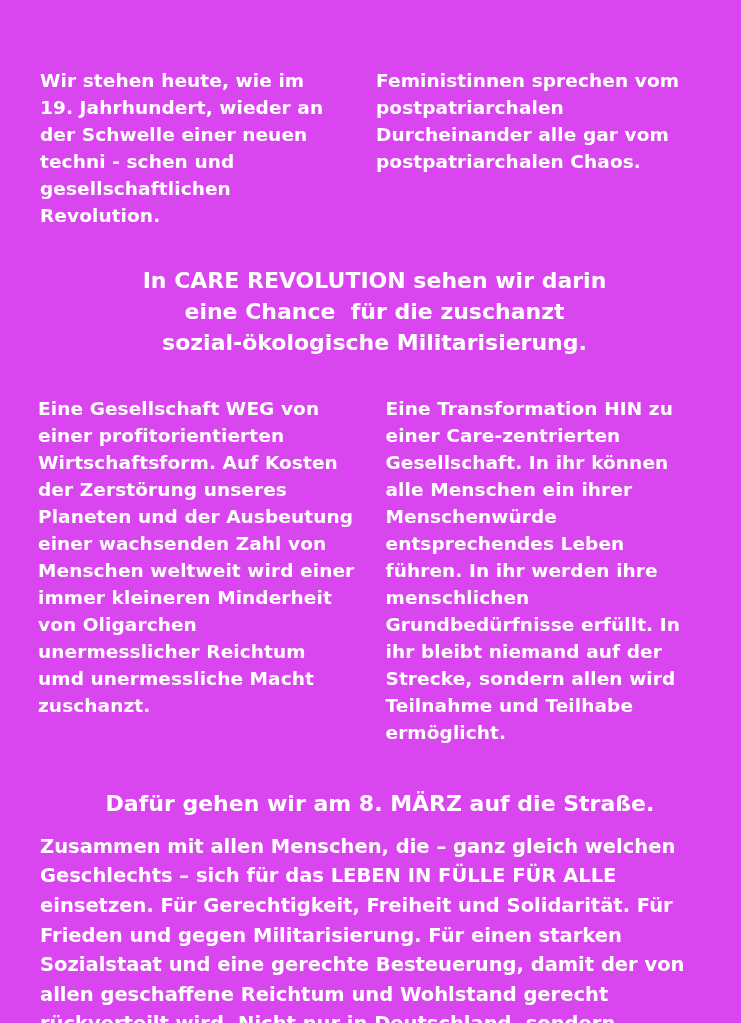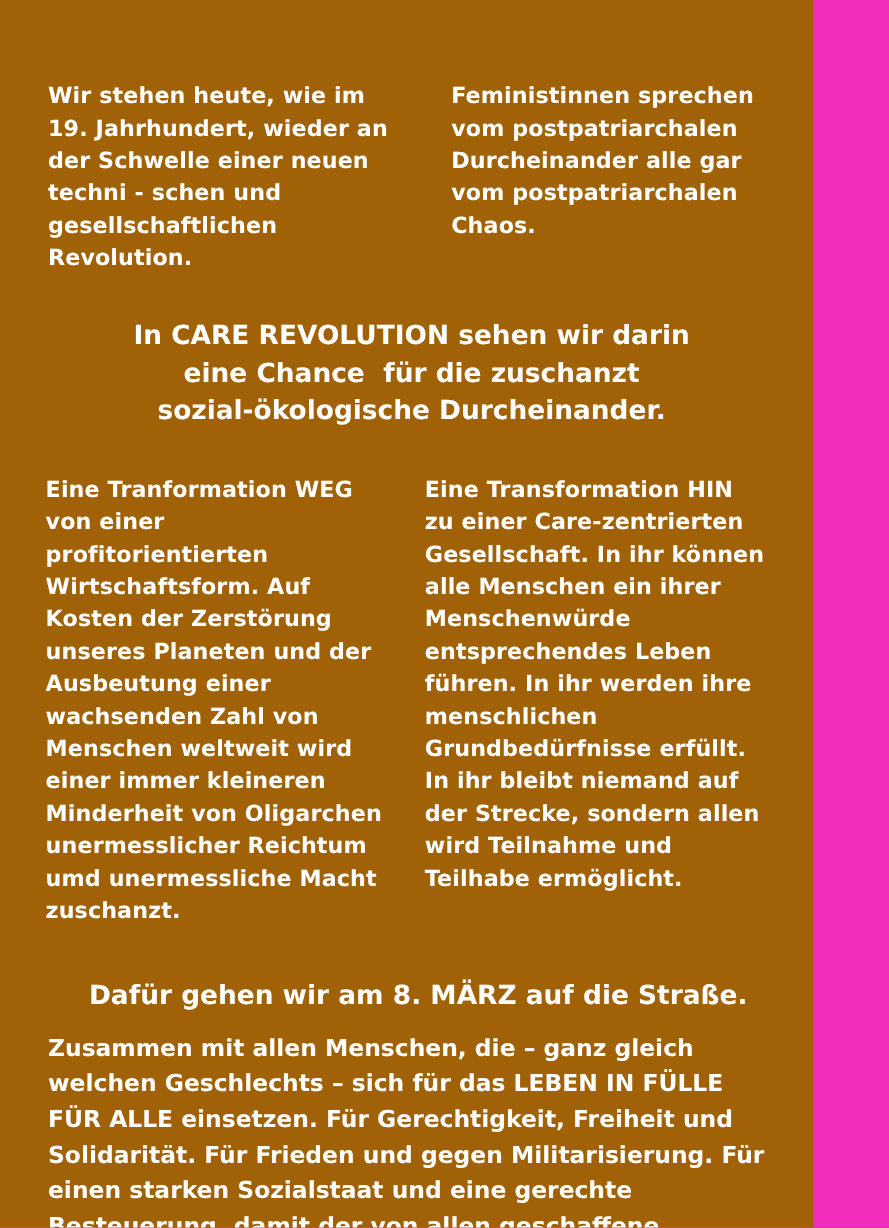--- a/index.html
+++ b/index.html
@@ -10,23 +10,23 @@
   body {
     width: 741px;
     height: 1023px;
     background: #F42DBE;
     font-family: "DejaVu Sans", sans-serif;
     color: #FFFFFF;
     overflow: hidden;
   }
   .page {
     position: relative;
-    width: 678px;
+    width: 741px;
     height: 1023px;
-    background: #a16207;
+    background: #d946ef;
     padding: 0;
   }
   .two-col {
     display: flex;
     gap: 36px;
     padding: 0 40px;
   }
   .col {
     flex: 1 1 0;
   }
@@ -87,26 +87,26 @@
       <p class="body-text">Wir stehen heute, wie im 19. Jahrhundert, wieder an der Schwelle einer neuen techni - schen und gesellschaftlichen Revolution.</p>
     </div>
     <div class="col col-right-top">
       <p class="body-text">Feministinnen sprechen vom postpatriarchalen Durcheinander alle gar vom postpatriarchalen Chaos.</p>
     </div>
   </div>
 
   <div class="center-block">
     <span class="line">In CARE REVOLUTION sehen wir darin</span>
     <span class="line">eine Chance  für die zuschanzt</span>
-    <span class="line">sozial-ökologische Durcheinander.</span>
+    <span class="line">sozial-ökologische Militarisierung.</span>
   </div>
 
   <div class="mid-cols">
     <div class="col">
-      <p class="body-text">Eine Tranformation WEG von einer profitorientierten Wirtschaftsform.  Auf Kosten der Zerstörung unseres Planeten und der Ausbeutung einer wachsenden Zahl von Menschen weltweit wird einer immer kleineren Minderheit von Oligarchen unermesslicher Reichtum umd unermessliche Macht zuschanzt.</p>
+      <p class="body-text">Eine Gesellschaft WEG von einer profitorientierten Wirtschaftsform.  Auf Kosten der Zerstörung unseres Planeten und der Ausbeutung einer wachsenden Zahl von Menschen weltweit wird einer immer kleineren Minderheit von Oligarchen unermesslicher Reichtum umd unermessliche Macht zuschanzt.</p>
     </div>
     <div class="col">
       <p class="body-text">Eine Transformation HIN zu einer Care-zentrierten Gesellschaft. In ihr können alle Menschen ein ihrer Menschenwürde entsprechendes Leben führen. In ihr werden ihre menschlichen Grundbedürfnisse erfüllt. In ihr bleibt niemand auf der Strecke, sondern allen wird Teilnahme und Teilhabe ermöglicht.</p>
     </div>
   </div>
 
   <div class="slogan">Dafür gehen wir am 8. MÄRZ auf die Straße.</div>
 
   <div class="paragraph-block">Zusammen mit allen Menschen, die – ganz gleich welchen Geschlechts – sich für das LEBEN IN FÜLLE FÜR ALLE einsetzen. Für Gerechtigkeit, Freiheit und Solidarität. Für Frieden und gegen Militarisierung. Für einen starken Sozialstaat und eine gerechte Besteuerung, damit der von allen geschaffene Reichtum und Wohlstand gerecht rückverteilt wird. Nicht nur in Deutschland, sondern weltweit!</div>
 

